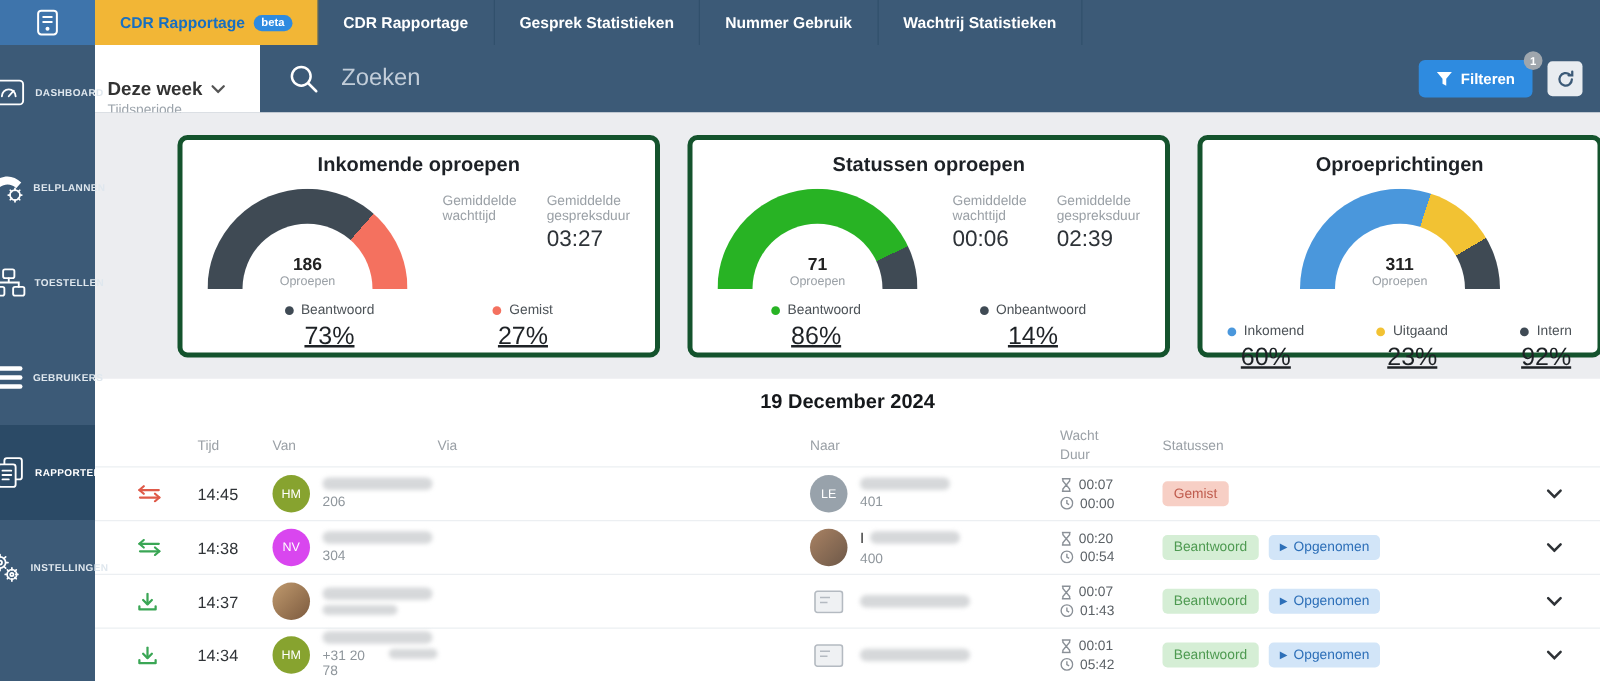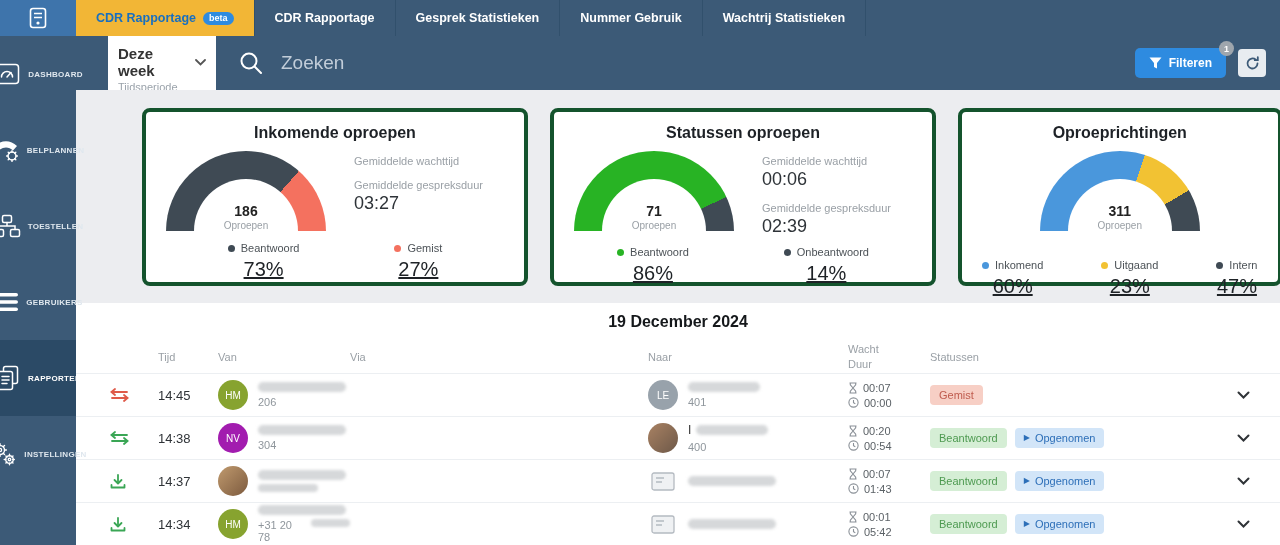--- a/index.html
+++ b/index.html
@@ -17,21 +17,21 @@
 
   
   .main{position:absolute;left:76px;top:0;right:0;bottom:0;}
   .tabbar{height:36px;background:#3c5a77;display:flex;}
   .tab{display:flex;align-items:center;gap:7px;padding:0 20px;color:#fff;font-size:12.5px;font-weight:bold;
        border-right:1px solid #31506c;cursor:pointer;white-space:nowrap;}
   .tab.active{background:#f2b636;color:#176fc1;}
   .beta{background:#2e8be0;color:#fff;font-size:9px;font-weight:bold;padding:2px 6px;border-radius:8px;line-height:1;}
 
   .toolbar{height:54px;background:#3c5a77;display:flex;align-items:center;}
-  .period{width:108px;height:54px;background:#fff;padding:9px 10px 0;cursor:pointer;flex:none;margin-left:32px;}
+  .period{width:132px;height:54px;background:#fff;padding:27px 10px 0;cursor:pointer;flex:none;}
   .period-top{display:flex;align-items:center;gap:7px;font-size:15px;font-weight:bold;color:#333;}
   .period-cap{font-size:11px;color:#9ba3ab;margin-top:2px;}
   .searchwrap{display:flex;align-items:center;flex:1;padding-left:22px;gap:15px;}
   .searchwrap input{background:transparent;border:none;outline:none;font-size:19px;color:#fff;width:520px;}
   .searchwrap input::placeholder{color:#c2cdd9;}
   .filterbtn{position:relative;display:flex;align-items:center;gap:7px;background:#2e8be0;color:#fff;
              font-size:12px;font-weight:bold;padding:8px 14px;border-radius:5px;cursor:pointer;flex:none;}
   .filterbadge{position:absolute;top:-7px;right:-8px;width:15px;height:15px;border-radius:50%;background:#9fa6ad;
                color:#fff;font-size:9px;display:flex;align-items:center;justify-content:center;font-weight:bold;}
   .refreshbtn{width:28px;height:28px;background:#e8ecf0;border-radius:4px;margin:0 14px 0 12px;display:flex;
@@ -45,21 +45,21 @@
         display:flex;flex-direction:column;}
   .card-title{text-align:center;font-size:16px;font-weight:600;color:#1d2126;}
   .card-body{display:flex;justify-content:center;gap:28px;margin-top:9px;}
   .gauge-wrap{position:relative;width:160px;height:82px;overflow:hidden;flex:none;}
   .gauge{position:absolute;top:0;left:0;width:160px;height:160px;border-radius:50%;}
   .gauge::after{content:"";position:absolute;left:50%;top:50%;width:104px;height:104px;background:#fff;
                 border-radius:50%;transform:translate(-50%,-50%);}
   .gauge-center{position:absolute;left:0;right:0;bottom:2px;text-align:center;z-index:2;}
   .gauge-total{font-size:14px;font-weight:bold;color:#222;}
   .gauge-cap{font-size:10px;color:#9aa0a6;margin-top:1px;}
-  .stats{display:flex;flex-direction:column;gap:12px;padding-top:4px;min-width:150px;}
+  .stats{display:flex;gap:24px;padding-top:4px;min-width:150px;}
   .stat-label{font-size:11px;color:#9aa0a6;}
   .stat-value{font-size:18px;color:#2e3338;margin-top:2px;}
   .legend{display:flex;justify-content:center;gap:95px;margin-top:9px;}
   .legend.three{gap:58px;margin-top:26px;}
   .legend-item{text-align:center;}
   .legend-top{display:flex;align-items:center;justify-content:center;gap:6px;font-size:11px;color:#4c5257;}
   .dot{width:7px;height:7px;border-radius:50%;display:inline-block;flex:none;}
   .legend-pct{font-size:20px;color:#1e2226;margin-top:4px;text-decoration:underline;}
 
   
@@ -349,21 +349,21 @@
                   <span class="dot" style="background: rgb(242, 194, 51);"></span>
                   <span>Uitgaand</span>
                 </div>
               <div class="legend-pct">23%</div>
             </div>
             <div class="legend-item">
               <div class="legend-top">
                   <span class="dot" style="background: rgb(63, 74, 84);"></span>
                   <span>Intern</span>
                 </div>
-              <div class="legend-pct">47%</div>
+              <div class="legend-pct">92%</div>
             </div>
           </div>
         </div>
       </div>
 
       <div class="table-section">
         <div class="date-h">19 December 2024</div>
 
         <div class="grid thead">
           <div></div>
@@ -439,21 +439,21 @@
           <div class="dir-icon">
             <svg width="19" height="14" viewBox="0 0 19 14" fill="none" stroke="#3aa655" stroke-width="1.8" stroke-linecap="round" stroke-linejoin="round">
                 <path d="M5 1 1.5 4 5 7"></path>
                 <path d="M1.5 4H17"></path>
                 <path d="M14 7l3.5 3L14 13"></path>
                 <path d="M17.5 10H2"></path>
               </svg>
           </div>
           <div class="c-time">14:38</div>
           <div class="c-party">
-            <span class="avatar" style="background: #a21caf;">NV</span>
+            <span class="avatar" style="background: #d946ef;">NV</span>
             <span class="party-info">
               <span class="blur-pill w88"></span>
               <span class="party-sub">304</span>
             </span>
           </div>
           <div></div>
           <div class="c-party">
             <span class="avatar photo1"></span>
             <span class="party-info">
               <span class="name-line">

